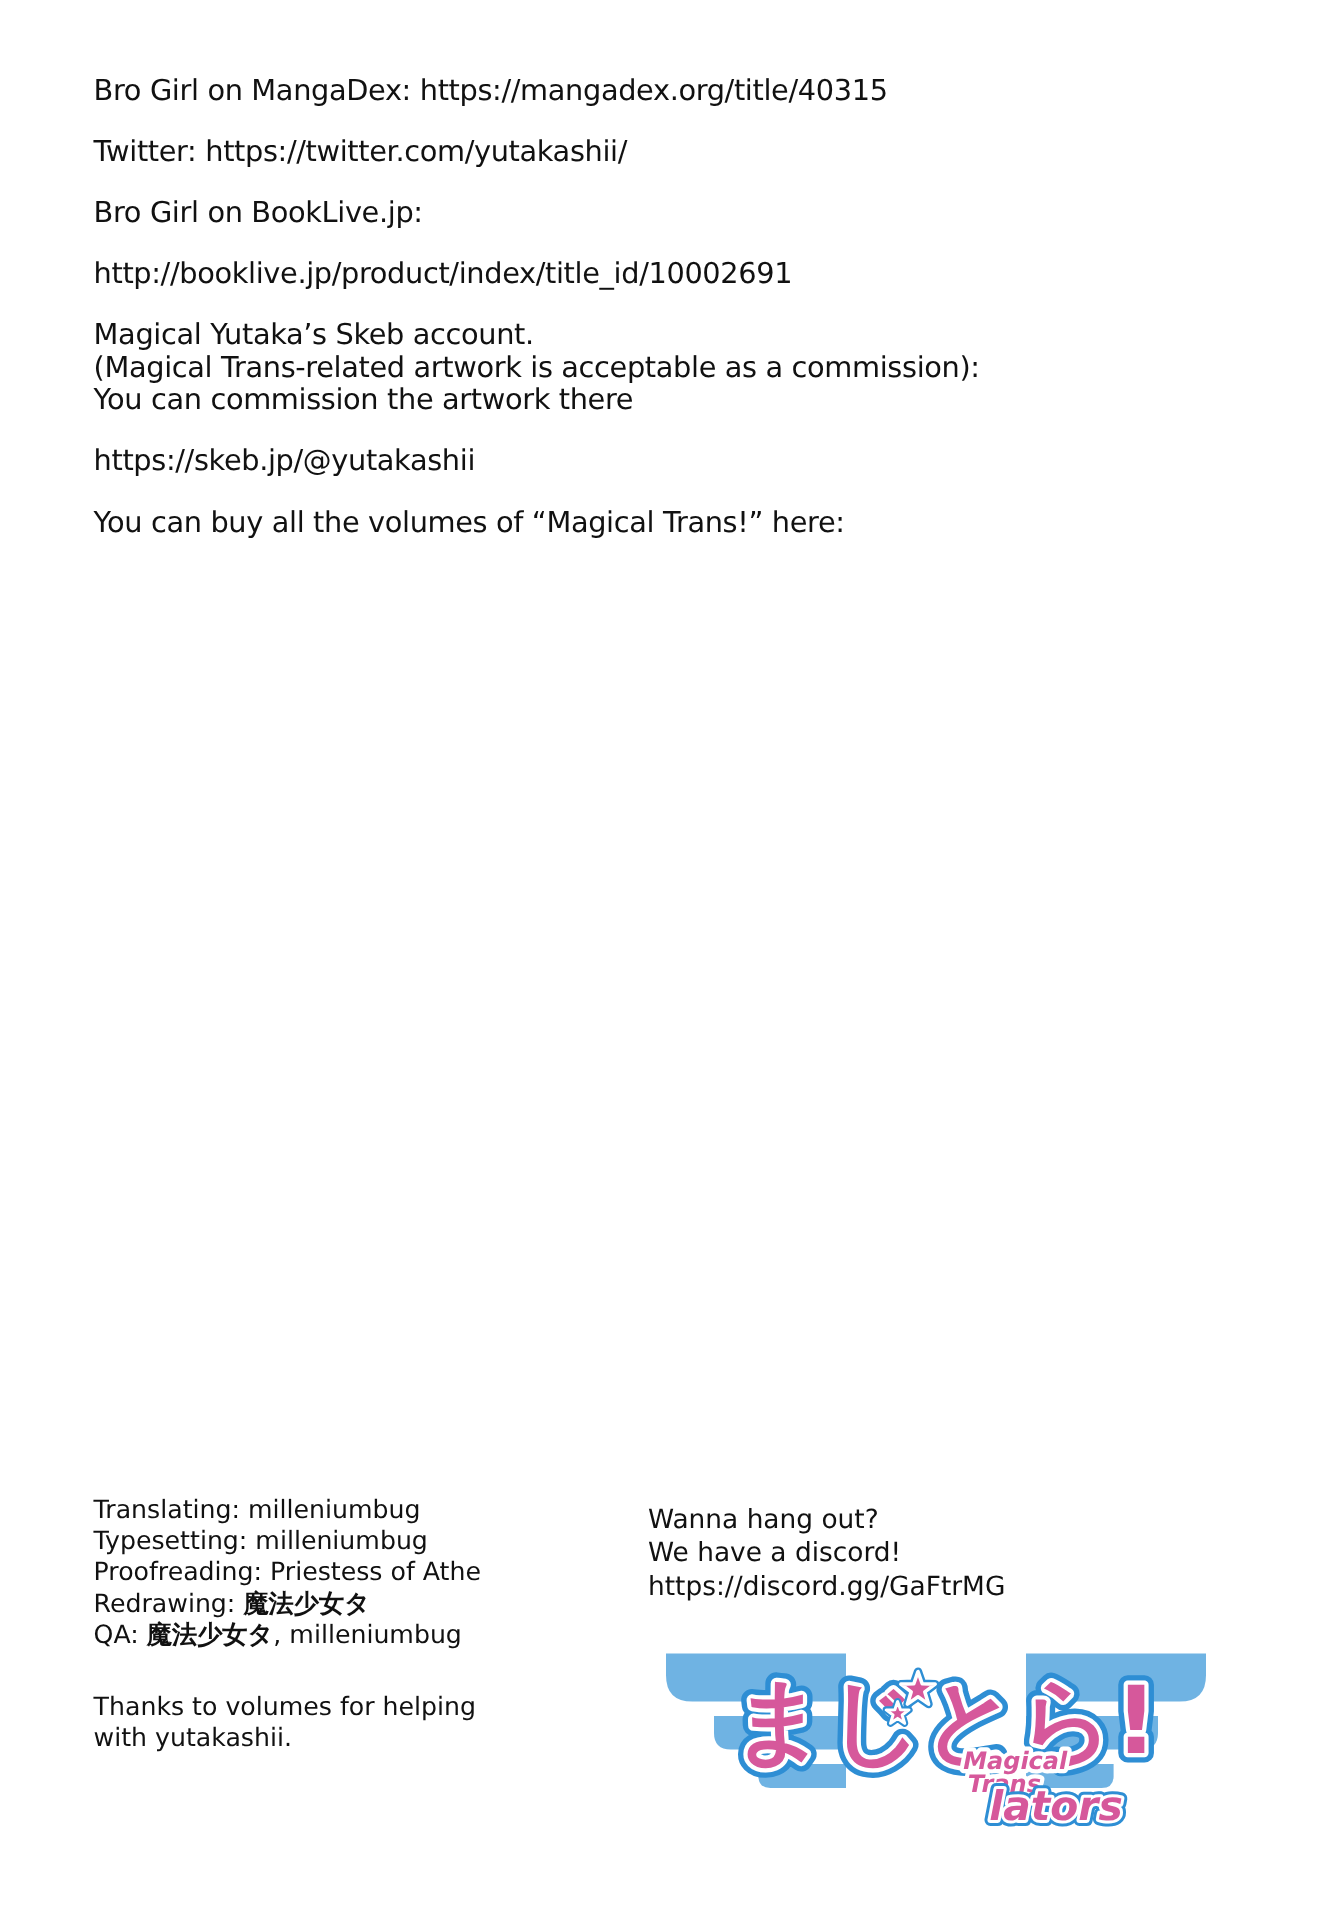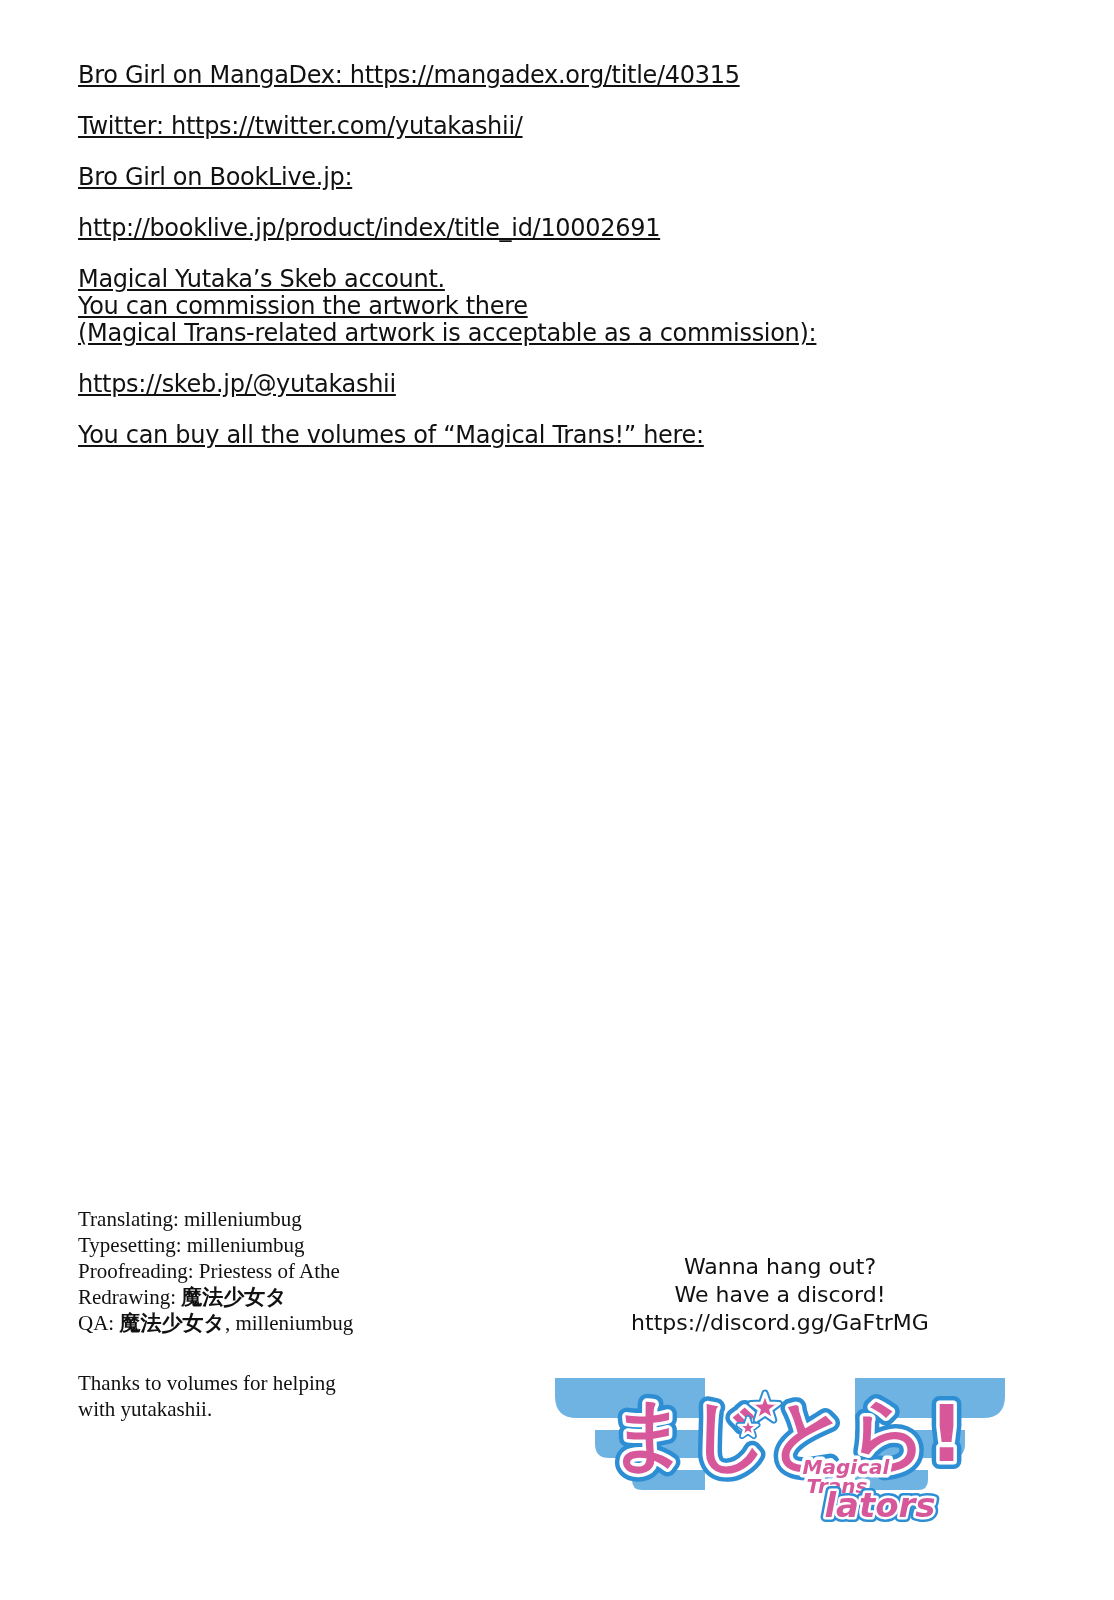--- a/index.html
+++ b/index.html
@@ -15,44 +15,41 @@
   }
   
   .top-links {
     position: absolute;
     left: 78px;
     top: 62px;
     font-size: 24px;
     line-height: 27px;
     letter-spacing: -0.3px;
     white-space: nowrap;
-    text-decoration: underline;
   }
   .top-links p { margin: 0 0 24px 0; }
   .top-links .line { display: block; }
   
   .credits {
     position: absolute;
     left: 78px;
-    top: 1206px;
+    top: 1245px;
     font-size: 21px;
     line-height: 26px;
     white-space: nowrap;
-    font-family: Liberation Serif, serif;
   }
   .credits .line { display: block; }
   .credits .bold-name { font-weight: bold; }
   .thanks { margin-top: 34px; }
   
   .right-col {
     position: absolute;
     left: 540px;
     top: 1253px;
     width: 480px;
-    text-align: center;
     font-size: 22px;
     line-height: 28px;
     white-space: nowrap;
   }
   .logo-svg {
     display: block;
     margin: 14px auto 0 auto;
     width: 450px;
     height: 185px;
   }
@@ -72,22 +69,22 @@
       <span class="line">Twitter: https://twitter.com/yutakashii/</span>
     </p>
     <p>
       <span class="line">Bro Girl on BookLive.jp:</span>
     </p>
     <p>
       <span class="line">http://booklive.jp/product/index/title_id/10002691</span>
     </p>
     <p>
       <span class="line">Magical Yutaka’s Skeb account.</span>
+      <span class="line">(Magical Trans-related artwork is acceptable as a commission):</span>
       <span class="line">You can commission the artwork there</span>
-      <span class="line">(Magical Trans-related artwork is acceptable as a commission):</span>
     </p>
     <p>
       <span class="line">https://skeb.jp/@yutakashii</span>
     </p>
     <p>
       <span class="line">You can buy all the volumes of “Magical Trans!” here:</span>
     </p>
   </div>
 
   <div class="credits">

